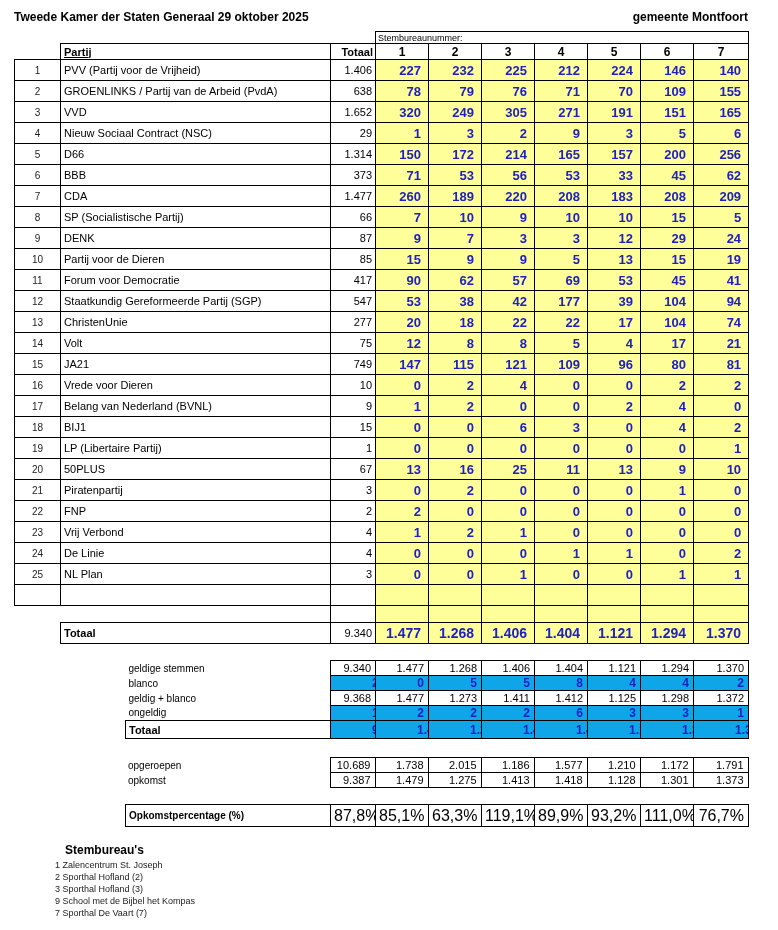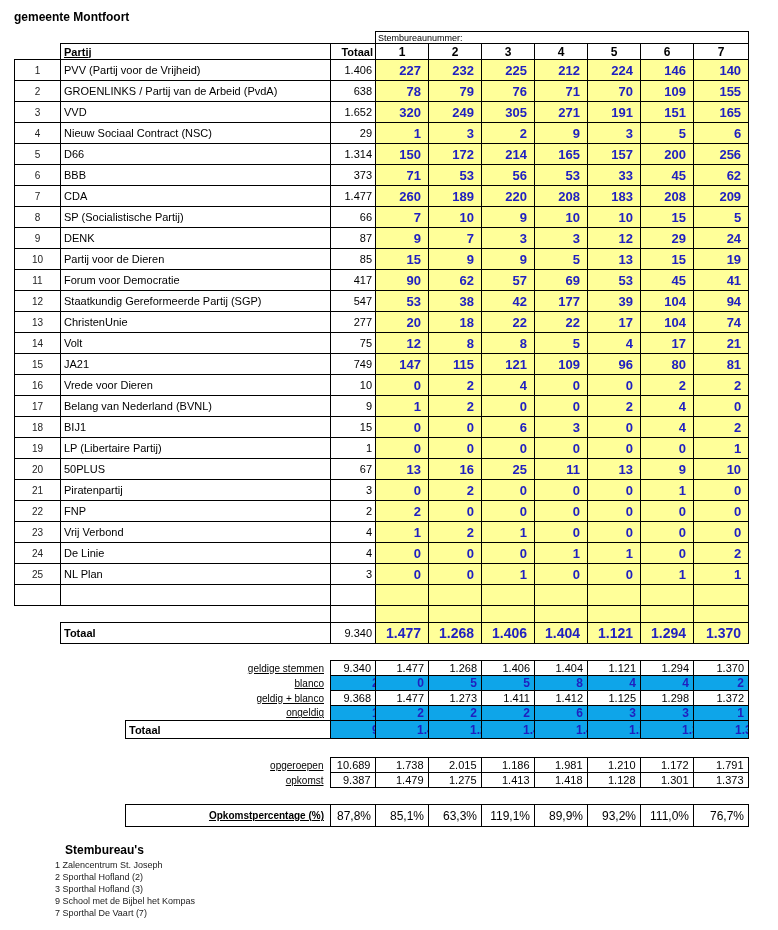--- a/index.html
+++ b/index.html
@@ -22,41 +22,42 @@
   .pname{font-size:11px;}
   .tot{text-align:right;padding-right:3px;}
   .vote{background:#ffff99;color:#2020c0;font-weight:bold;font-size:13px;text-align:right;padding-right:7px;}
   tr.spacer{height:17px;}
   tr.bigtotal{height:21px;}
   .bigtotal .vote{font-size:14px;}
   .bigtotal .tlabel{font-weight:bold;}
   
   .sum{margin-left:125px;width:623px;}
   .sum tr{height:15px;}
-  .slabel{font-size:10px;text-align:right;padding-right:6px;text-decoration:underline;}
+  .slabel{font-size:10px;text-align:left;padding-right:6px;}
   .sval{text-align:right;padding-right:4px;}
   .hl{background:#0ea5e9;color:#2020c0;font-weight:bold;font-size:12px;padding-left:41px;}
   tr.sumtotal{height:18px;}
   .sumtotal .tlabel{font-weight:bold;font-size:11px;text-align:left;}
   .sum.turnout{margin-top:18px;}
   .sum.m1{margin-top:13px;}
   .sum.pct{margin-top:16px;}
   .pct tr{height:22px;}
   .pct .slabel{font-weight:bold;}
-  .pct .sval{font-size:12px;}
+  .pct .sval{font-size:16px;}
   
   .stations{margin:16px 0 0 55px;}
   .stations .head{font-size:12px;font-weight:bold;margin-left:10px;margin-bottom:2px;}
   .stations ul{list-style:none;margin:0;padding:0;}
   .stations li{font-size:9px;line-height:12px;color:#222;}
 </style>
 </head>
 <body>
 
 <div class="titlebar">
+  <div class="t">Tweede Kamer der Staten Generaal 29 oktober 2025</div>
   <div class="t">gemeente Montfoort</div>
 </div>
 
 <table class="main">
   <colgroup>
     <col style="width:46px">
       <col style="width:270px">
       <col style="width:45px">
     <col style="width:53px">
       <col style="width:53px">
@@ -534,21 +535,21 @@
       <col style="width:53px">
       <col style="width:55px">
   </colgroup>
   <tbody>
     <tr>
       <td class="slabel">opgeroepen</td>
       <td class="b sval">10.689</td>
       <td class="b sval">1.738</td>
       <td class="b sval">2.015</td>
       <td class="b sval">1.186</td>
-      <td class="b sval">1.981</td>
+      <td class="b sval">1.577</td>
       <td class="b sval">1.210</td>
       <td class="b sval">1.172</td>
       <td class="b sval">1.791</td>
     </tr>
     <tr>
       <td class="slabel">opkomst</td>
       <td class="b sval">9.387</td>
       <td class="b sval">1.479</td>
       <td class="b sval">1.275</td>
       <td class="b sval">1.413</td>

